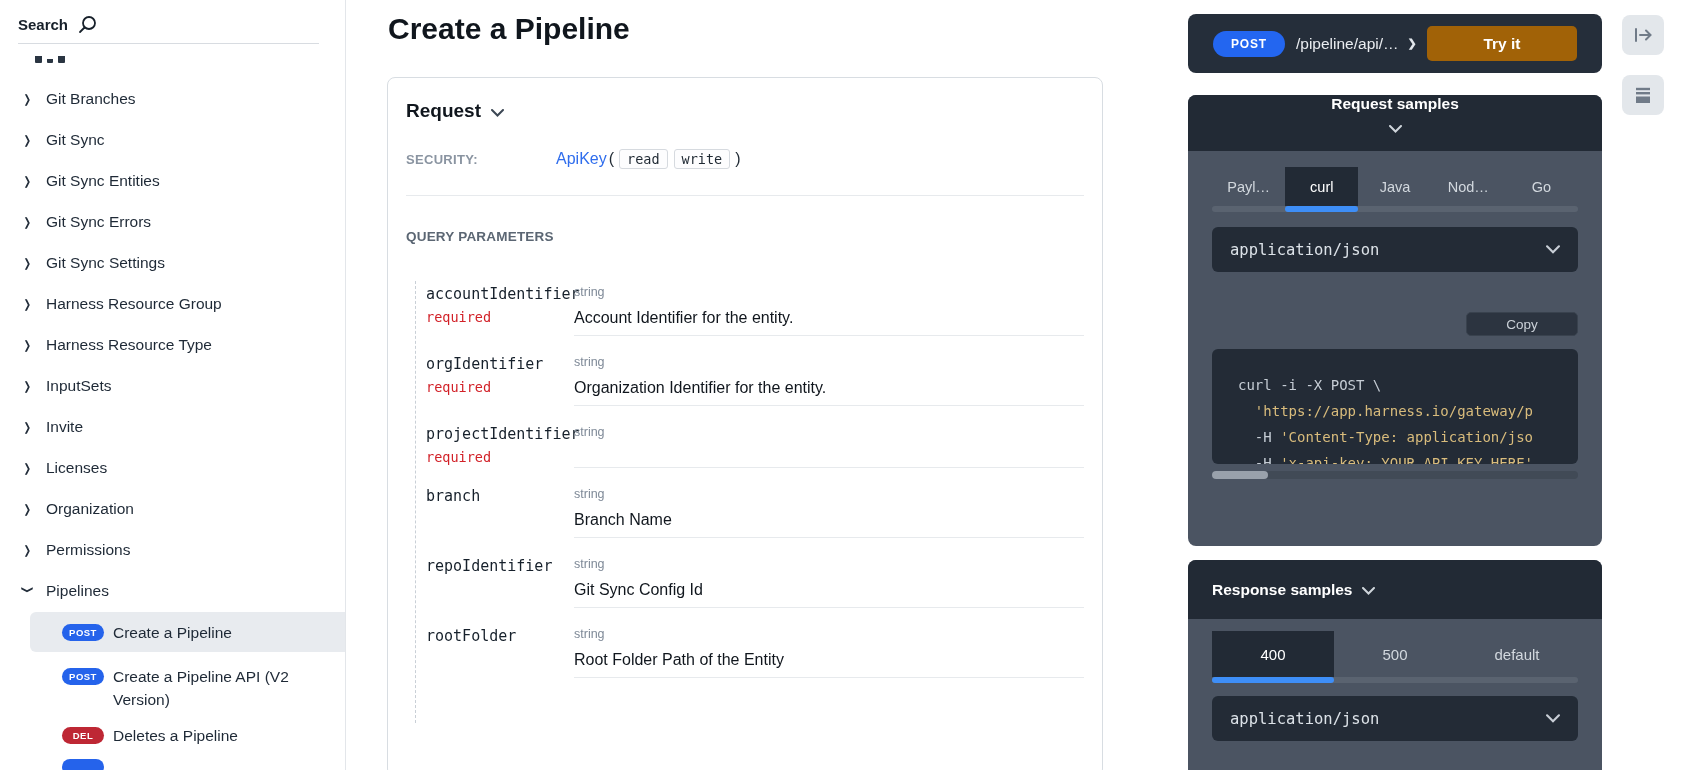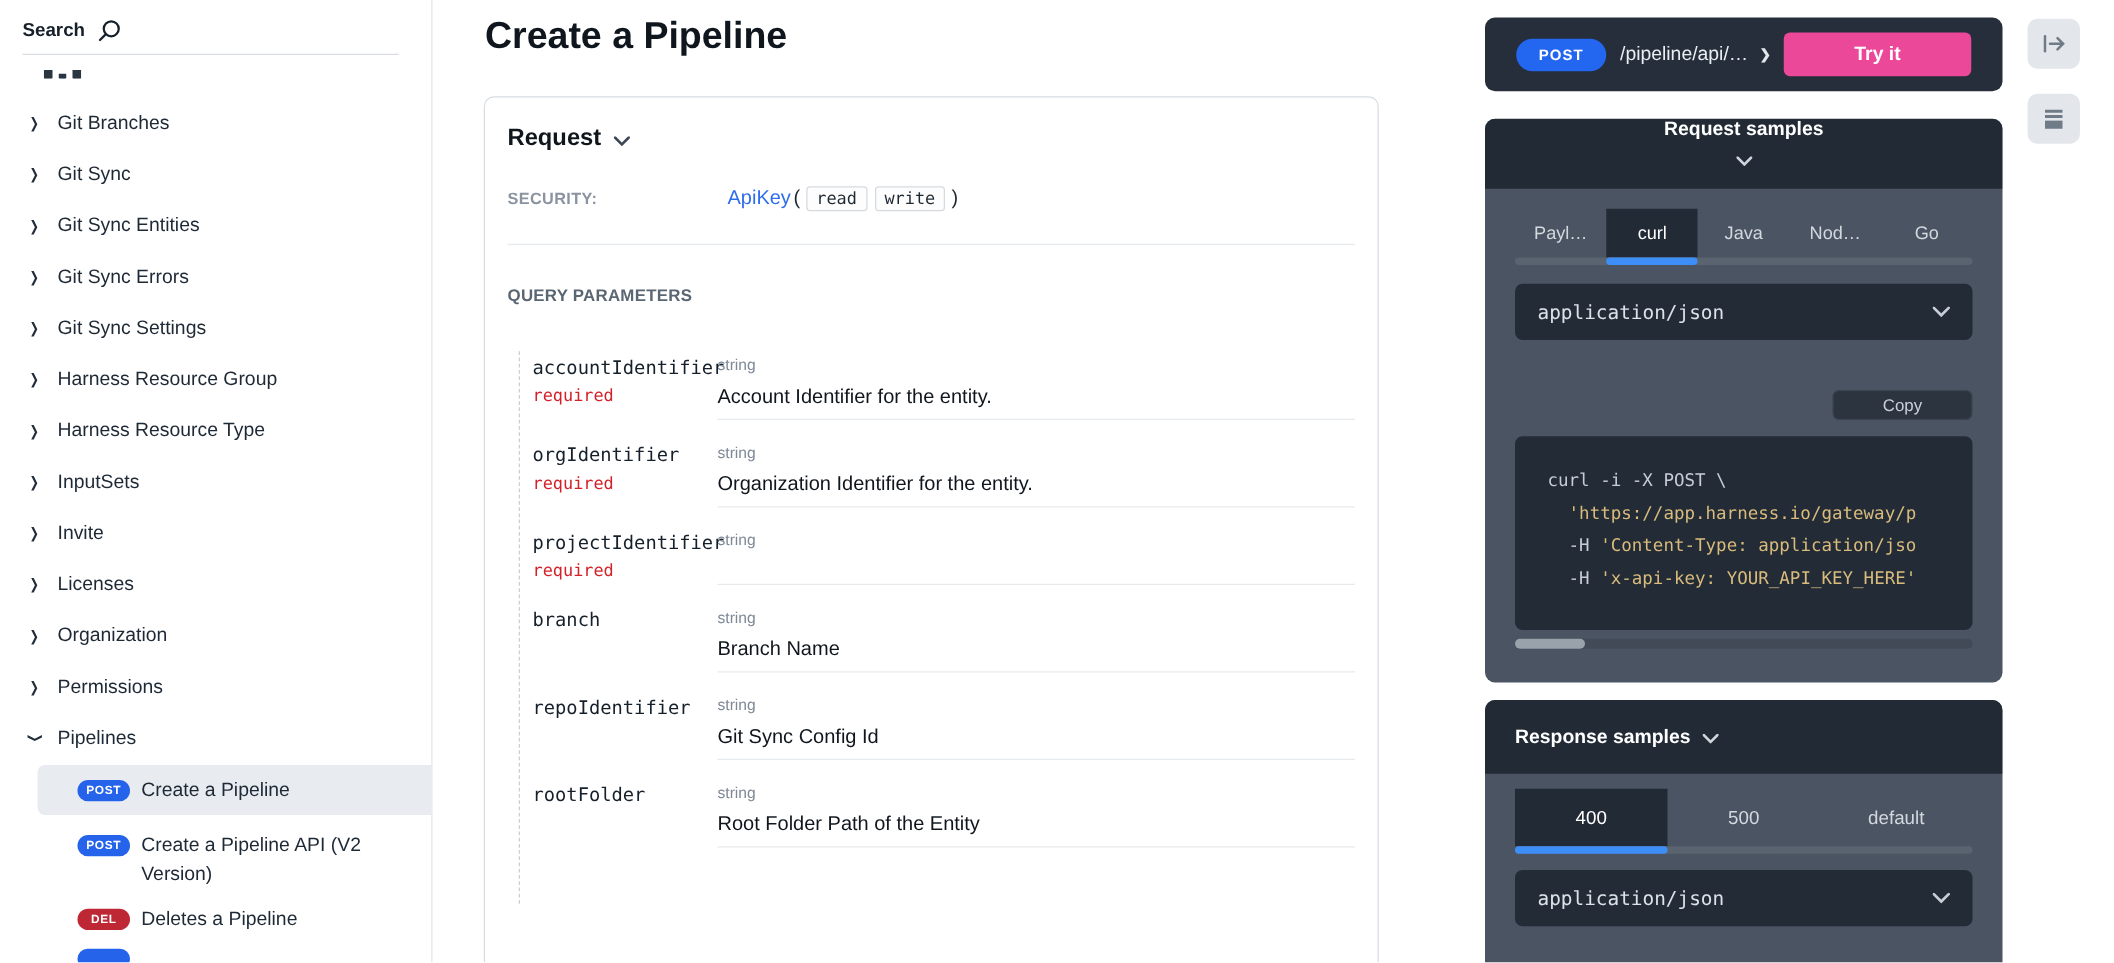--- a/index.html
+++ b/index.html
@@ -29,21 +29,21 @@
   .sub-item:not(.selected) .badge{margin-top:3px;}
   .clip-badge{margin:12px 0 0 62px;width:42px;height:16px;border-radius:9px;background:#2563EB;}
   
   .page-title{position:absolute;left:388px;top:12px;font-size:30px;font-weight:700;color:#10161D;}
   .card{position:absolute;left:387px;top:77px;width:716px;height:700px;background:#fff;border:1px solid #D8DDE2;
     border-radius:8px;box-sizing:border-box;padding:0 18px;}
   .req-header{margin-top:22px;font-size:19px;font-weight:700;color:#10161D;display:flex;align-items:center;gap:10px;cursor:pointer;}
   .req-header svg{color:#3C4754;margin-top:3px;}
   .sec-row{display:flex;margin-top:27px;align-items:baseline;}
   .sec-label{width:150px;font-size:13px;font-weight:700;color:#8A94A1;letter-spacing:.3px;flex:0 0 auto;}
-  .sec-value{font-size:16px;color:#1F2933;display:flex;align-items:center;flex-wrap:wrap;margin-left:26px;}
+  .sec-value{font-size:16px;color:#1F2933;display:flex;align-items:center;flex-wrap:wrap;}
   .link{color:#2F6DED;cursor:pointer;}
   .paren{margin:0 2px;}
   .scope-box{font-family:"DejaVu Sans Mono",monospace;font-size:13.5px;border:1px solid #D6DADF;border-radius:3px;
     padding:1px 7px;margin:0 3px;color:#1F2933;background:#FDFDFE;}
   .card-divider{height:1px;background:#E7EAED;margin-top:26px;}
   .qp-label{margin-top:33px;font-size:13.5px;font-weight:700;color:#5B6673;letter-spacing:.2px;}
   .params{margin-top:37px;margin-left:9px;border-left:1px dashed #C9CFD6;padding-left:10px;padding-bottom:30px;}
   .param-row{display:flex;margin-bottom:15px;}
   .p-left{width:148px;flex:0 0 auto;padding-top:1px;}
   .p-name{font-family:"DejaVu Sans Mono",monospace;font-size:15px;line-height:24px;color:#16202B;}
@@ -51,21 +51,21 @@
   .p-right{flex:1;border-bottom:1px solid #E7EAED;padding-bottom:5px;}
   .p-type{font-size:12.5px;line-height:18px;color:#7E8997;padding-top:2px;}
   .p-desc{font-size:16px;line-height:24px;color:#10161D;margin-top:5px;}
   
   .topbar{position:absolute;left:1188px;top:14px;width:414px;height:59px;background:#252E3A;border-radius:8px;
     display:flex;align-items:center;padding:0 25px;box-sizing:border-box;cursor:pointer;}
   .pill{width:72px;height:26px;border-radius:13px;background:#2366F0;color:#fff;font-size:12px;font-weight:700;
     letter-spacing:.8px;display:flex;align-items:center;justify-content:center;flex:0 0 auto;}
   .ep-path{margin-left:11px;font-size:15.5px;color:#EAEDF1;white-space:nowrap;}
   .ep-chev{margin-left:9px;font-size:11px;color:#E2E7EC;font-weight:700;}
-  .try-btn{margin-left:auto;width:150px;height:35px;background:#ec4899;border-radius:5px;color:#fff;font-size:15.5px;
+  .try-btn{margin-left:auto;width:150px;height:35px;background:#a16207;border-radius:5px;color:#fff;font-size:15.5px;
     font-weight:700;display:flex;align-items:center;justify-content:center;cursor:pointer;}
   .panel{position:absolute;left:1188px;width:414px;background:#4B5462;border-radius:8px;overflow:hidden;box-sizing:border-box;}
   .panel.req{top:95px;height:451px;}
   .panel.resp{top:560px;height:240px;}
   .panel-header{background:#222A35;display:flex;align-items:center;gap:10px;padding:0 24px;color:#fff;
     font-size:15.5px;font-weight:700;cursor:pointer;}
   .panel.req .panel-header{height:56px;flex-direction:column;}
   .panel.resp .panel-header{height:59px;}
   .panel-header svg{color:#CFD5DB;margin-top:2px;}
   .panel-body{padding:0 24px;}
@@ -79,21 +79,21 @@
   .track{height:6px;background:#5A6370;border-radius:3px;position:relative;}
   .track .seg{position:absolute;top:0;height:6px;background:#3E8EF7;border-radius:3px;}
   .dd{height:45px;background:#232B36;border-radius:6px;display:flex;align-items:center;padding:0 18px;
     font-family:"DejaVu Sans Mono",monospace;font-size:15.5px;color:#DCE2E8;cursor:pointer;}
   .panel.req .dd{margin-top:15px;}
   .panel.resp .dd{margin-top:13px;}
   .dd svg{margin-left:auto;color:#C8CED6;}
   .copy-row{display:flex;justify-content:flex-end;margin-top:40px;}
   .copy-btn{width:112px;height:24px;background:#2C3440;border:1px solid #39424E;border-radius:5px;color:#CBD1D8;
     font-size:13.5px;display:flex;align-items:center;justify-content:center;box-sizing:border-box;cursor:pointer;}
-  .code{margin-top:13px;height:155px;background:#232B36;border-radius:6px;padding:23px 0 0 26px;box-sizing:border-box;
+  .code{margin-top:13px;height:115px;background:#232B36;border-radius:6px;padding:23px 0 0 26px;box-sizing:border-box;
     overflow:hidden;font-family:"DejaVu Sans Mono",monospace;font-size:14px;line-height:26px;white-space:pre;}
   .tok-plain{color:#C6CDD5;}
   .tok-string{color:#D9BC7C;}
   .sb{margin-top:7px;height:8px;background:#414A56;border-radius:4px;position:relative;}
   .sb .thumb{position:absolute;left:0;top:0;width:56px;height:8px;background:#99A1AB;border-radius:4px;cursor:pointer;}
   .side-btn{position:absolute;left:1622px;width:42px;height:40px;background:#E3E7EB;border-radius:8px;
     display:flex;align-items:center;justify-content:center;cursor:pointer;color:#707B88;}
   .side-btn.b1{top:15px;}
   .side-btn.b2{top:75px;}
 </style>

